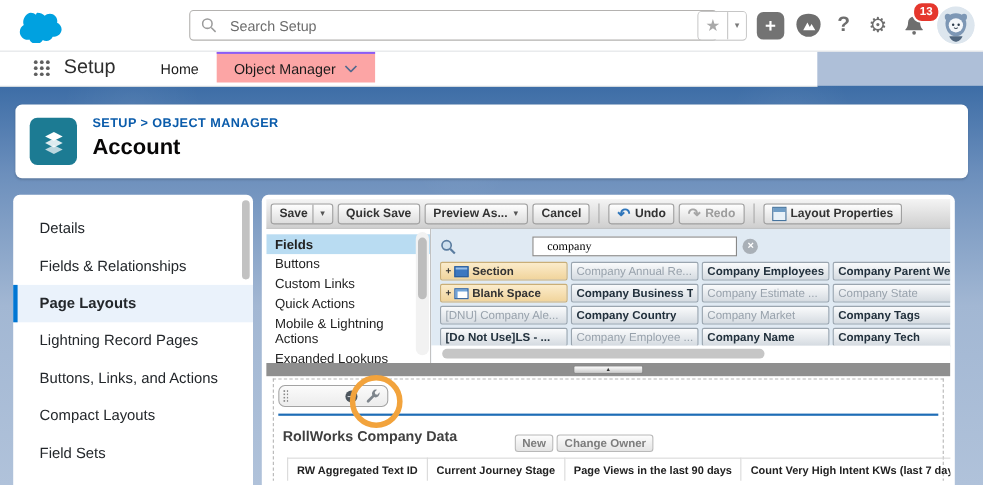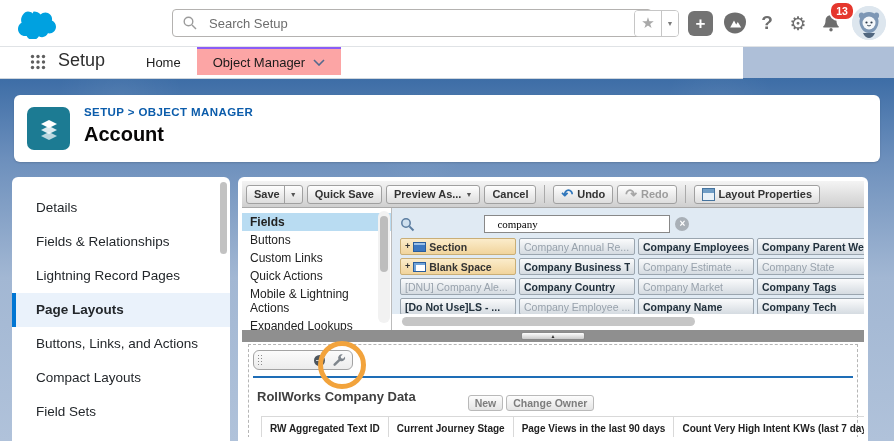--- a/index.html
+++ b/index.html
@@ -251,22 +251,22 @@
         </svg>
       </div>
       <a class="crumb-path">SETUP &gt; OBJECT MANAGER</a>
       <div class="crumb-title">Account</div>
     </div>
 
     <aside class="sidebar">
       <ul class="side-list">
         <li class="side-item">Details</li>
         <li class="side-item">Fields &amp; Relationships</li>
+        <li class="side-item selected">Page Layouts</li>
         <li class="side-item">Lightning Record Pages</li>
-        <li class="side-item selected">Page Layouts</li>
         <li class="side-item">Buttons, Links, and Actions</li>
         <li class="side-item">Compact Layouts</li>
         <li class="side-item">Field Sets</li>
       </ul>
       <div class="side-scroll"></div>
     </aside>
 
     <section class="main-card">
       <div class="editor">
 

